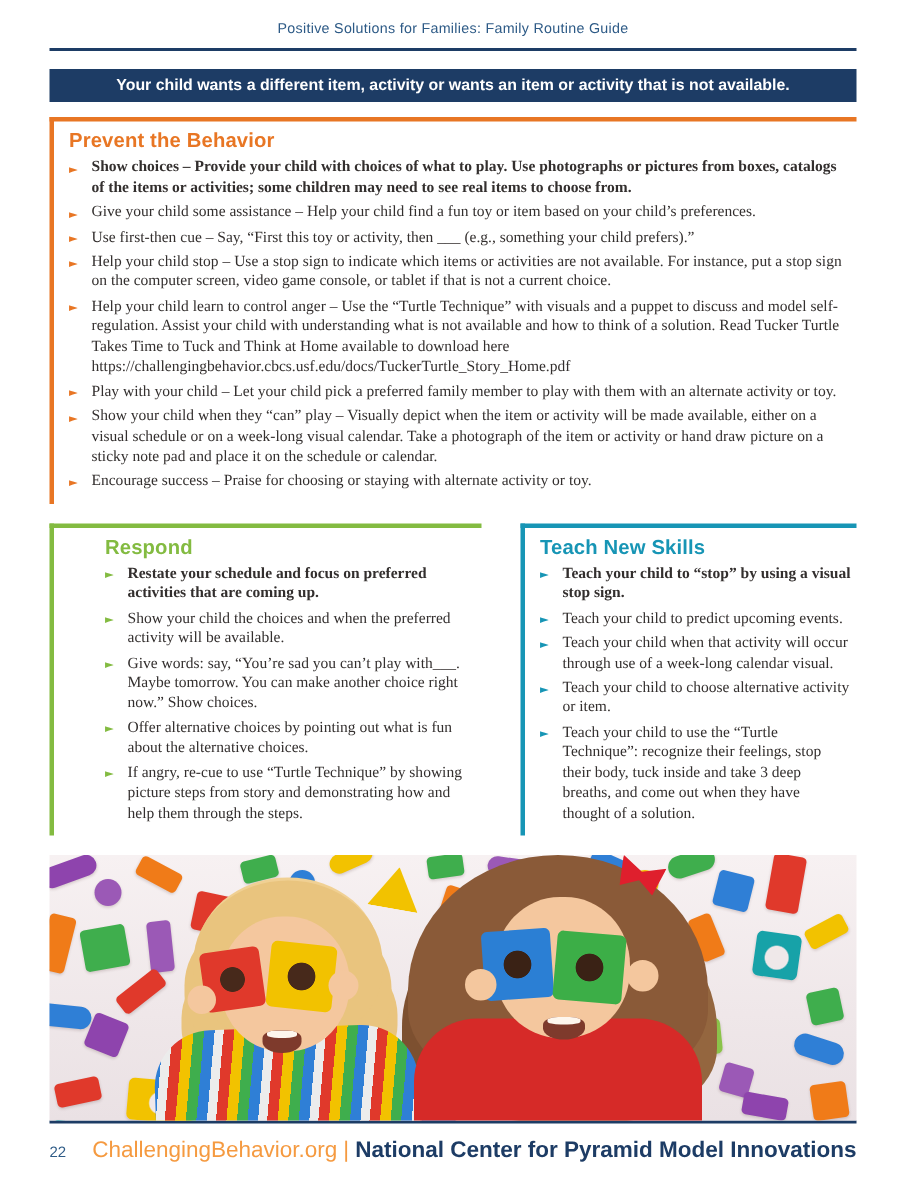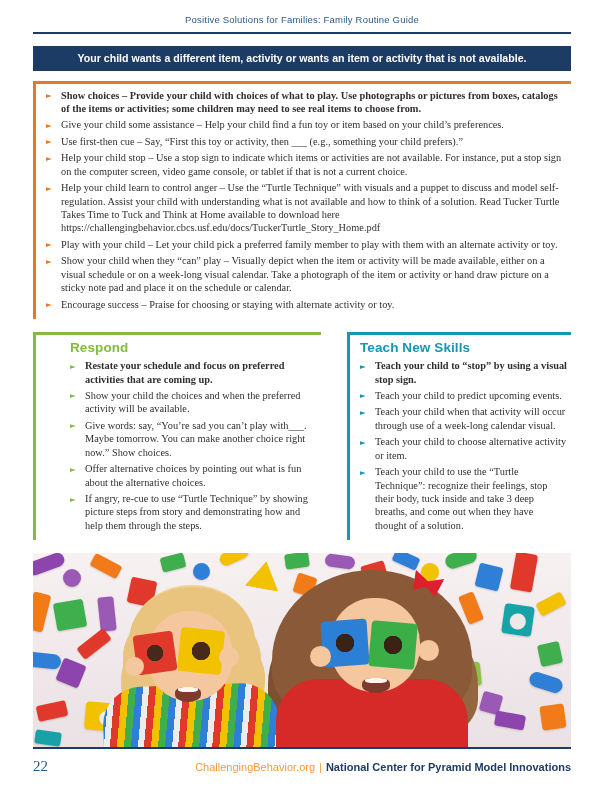--- a/index.html
+++ b/index.html
@@ -121,39 +121,40 @@
       #f2c200 20px 27px, #3fae4d 27px 34px);
   }
   .shirt-red{ left:16px; bottom:-4px; width:192px; height:72px;
               border-radius:42px 42px 0 0; background:#d62a28; }
 
   
   .footer{ margin-top:auto; padding-bottom:14px; }
   .ftr-rule{ height:2px; background:#1d3c65; margin-bottom:9px; }
   .ftr-row{ display:flex; align-items:baseline; justify-content:space-between;
             font-family:"Liberation Sans", sans-serif; }
-  .pageno{ font-size:15px; color:#2d5a86;font-family:Liberation Serif, serif; }
-  .ftr-right{ font-size:11px; }
+  .pageno{ font-size:10px; color:#2d5a86; }
+  .ftr-right{ font-size:15px; }
   .ftr-site{ color:#f59a40; }
   .ftr-sep{ color:#f59a40; padding:0 4px; }
   .ftr-org{ color:#1d3c65; font-weight:bold; }
 </style>
 </head>
 <body>
 
 <div class="page">
 
   <div class="hdr-title">Positive Solutions for Families: Family Routine Guide</div>
   <div class="hdr-rule"></div>
 
   <div class="banner">
     <span>Your child wants a different item, activity or wants an item or activity that is not available.</span>
   </div>
 
   <div class="secbox orange">
+    <div class="sec-title orange">Prevent the Behavior</div>
     <ul class="bullets">
         <li>Show choices – Provide your child with choices of what to play. Use photographs or pictures from boxes, catalogs of the items or activities; some children may need to see real items to choose from.</li>
         <li>Give your child some assistance – Help your child find a fun toy or item based on your child’s preferences.</li>
         <li>Use first-then cue – Say, “First this toy or activity, then ___ (e.g., something your child prefers).”</li>
         <li>Help your child stop – Use a stop sign to indicate which items or activities are not available. For instance, put a stop sign on the computer screen, video game console, or tablet if that is not a current choice.</li>
         <li>Help your child learn to control anger – Use the “Turtle Technique” with visuals and a puppet to discuss and model self-regulation. Assist your child with understanding what is not available and how to think of a solution. Read Tucker Turtle Takes Time to Tuck and Think at Home available to download here https://challengingbehavior.cbcs.usf.edu/docs/TuckerTurtle_Story_Home.pdf</li>
         <li>Play with your child – Let your child pick a preferred family member to play with them with an alternate activity or toy.</li>
         <li>Show your child when they “can” play – Visually depict when the item or activity will be made available, either on a visual schedule or on a week-long visual calendar. Take a photograph of the item or activity or hand draw picture on a sticky note pad and place it on the schedule or calendar.</li>
         <li>Encourage success – Praise for choosing or staying with alternate activity or toy.</li>
       </ul>

